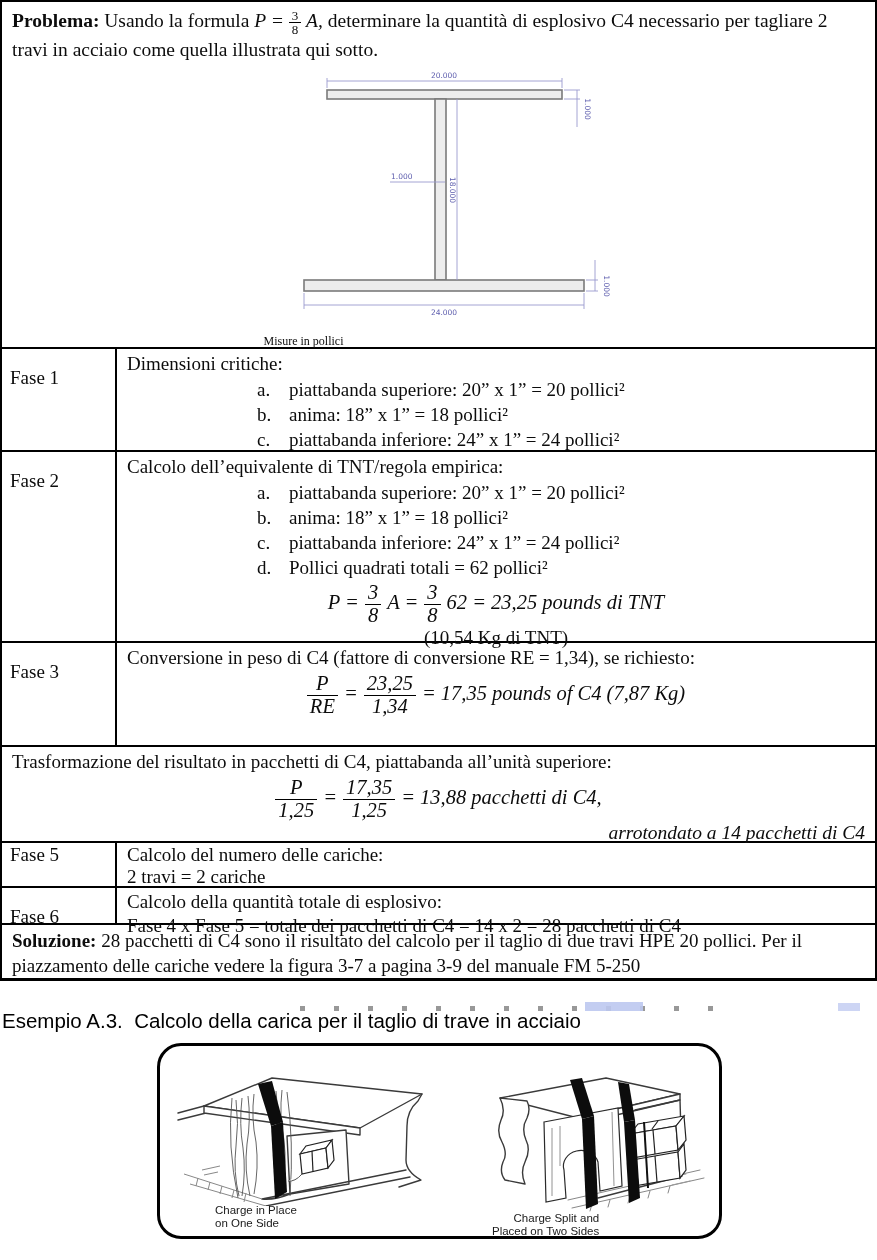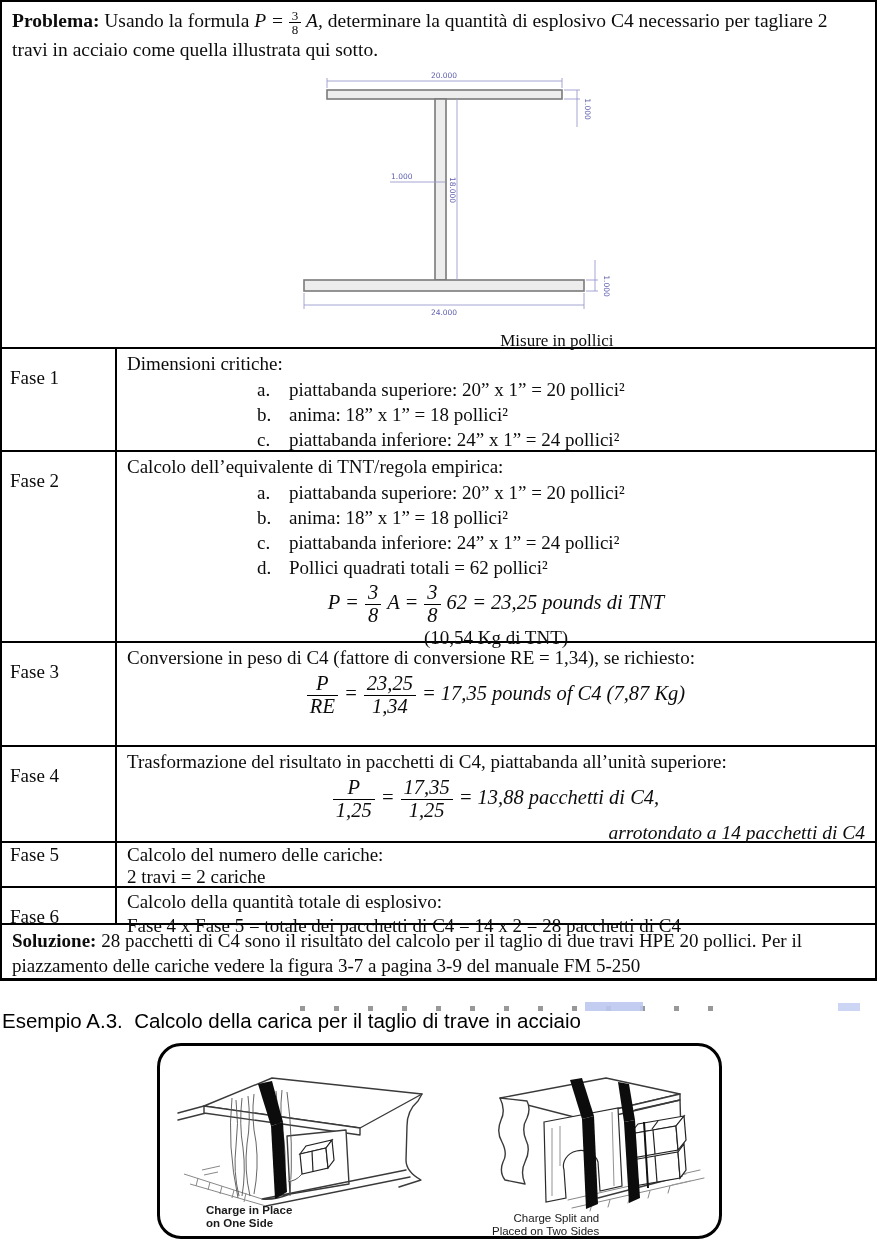--- a/index.html
+++ b/index.html
@@ -31,21 +31,21 @@
   .formula > * { margin:0 3px; }
   .frac { display:inline-block; vertical-align:middle; text-align:center; line-height:1.05; }
   .frac .fnum { display:block; border-bottom:1.6px solid #000; padding:0 3px; }
   .frac .fden { display:block; padding:0 3px; }
   .frac.small { font-size:13px; vertical-align:middle; line-height:1; }
   .formula-note { text-align:center; font-size:19px; font-style:normal; line-height:24px; }
   .formula-line2 { text-align:right; font-style:italic; font-size:19.5px; line-height:23px; }
 
   
   .diagram-wrap { width:350px; margin:2px auto 0 auto; text-align:center; }
-  .diagram-caption { font-size:17px; line-height:22px; text-align:right; }
+  .diagram-caption { font-size:12px; line-height:22px; text-align:left; }
 
   
   .solution-cell { width:100%; padding:3px 10px; font-size:19px; line-height:25px; }
 
   
   .esempio-line {
     font-family:"Liberation Sans", sans-serif; font-size:20.5px; color:#000000;
     padding:3px 2px 0 2px; white-space:pre-wrap; line-height:26px;margin-top:24px;
   }
 
@@ -177,21 +177,20 @@
     <div class="cell-left">Fase 3</div>
     <div class="cell-right">
       <div class="title-line">Conversione in peso di C4 (fattore di conversione RE = 1,34), se richiesto:</div>
       <div class="formula">
         <span class="frac"><span class="fnum">P</span><span class="fden">RE</span></span><span>=</span><span class="frac"><span class="fnum">23,25</span><span class="fden">1,34</span></span><span>= 17,35 pounds of C4 (7,87 Kg)</span>
       </div>
     </div>
   </div>
 
   <div class="row" style="height:96px">
-    <div class="cell-left">Fase 4</div>
     <div class="cell-right">
       <div class="title-line">Trasformazione del risultato in pacchetti di C4, piattabanda all’unità superiore:</div>
       <div class="formula">
         <span class="frac"><span class="fnum">P</span><span class="fden">1,25</span></span><span>=</span><span class="frac"><span class="fnum">17,35</span><span class="fden">1,25</span></span><span>= 13,88 pacchetti di C4,</span>
       </div>
       <div class="formula-line2">arrotondato a 14 pacchetti di C4</div>
     </div>
   </div>
 
   <div class="row" style="height:45px">
@@ -294,21 +293,21 @@
     </g>
 
     <g fill="#0c0c0c">
       <path d="M98,22 L110,20 L122,58 L110,61 Z"></path>
       <path d="M110,61 L122,58 L126,146 L114,151 Z"></path>
       <path d="M146,24 L157,26 L163,62 L152,64 Z"></path>
       <path d="M152,64 L163,62 L168,140 L157,145 Z"></path>
     </g>
   </svg>
 
-  <div class="fig-caption" style="left:46px; top:158px;font-weight:bold;">
+  <div class="fig-caption" style="left:55px; top:158px;">
     <div>Charge in Place</div>
     <div>on One Side</div>
   </div>
   <div class="fig-caption" style="left:332px; top:166px;text-align:right;">
     <div>Charge Split and</div>
     <div>Placed on Two Sides</div>
   </div>
 </div>
 
 <div class="figure-title">Figure 3-7.  Placement of charges on steel members</div>

